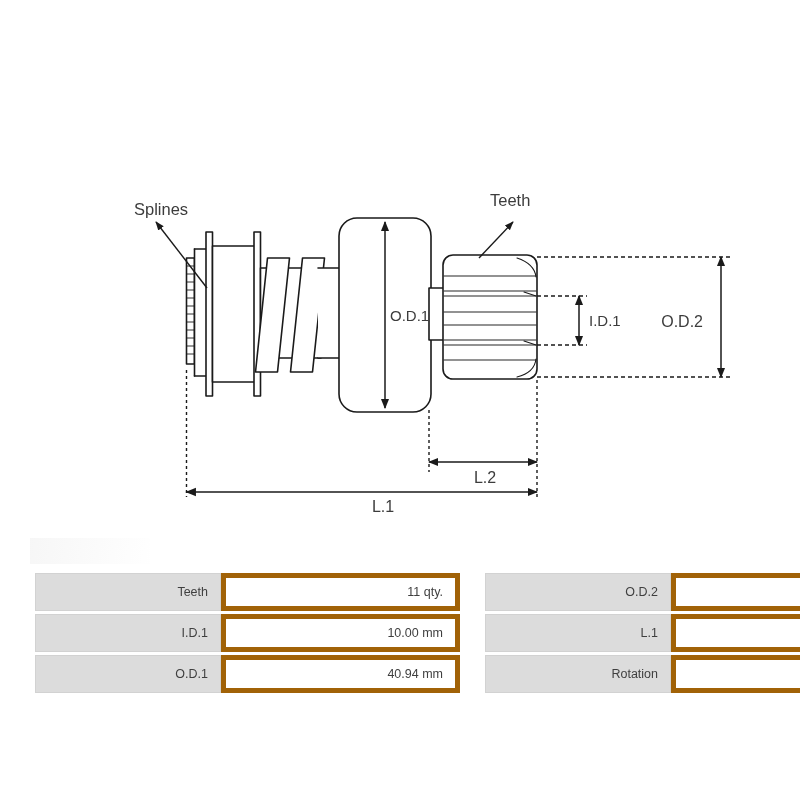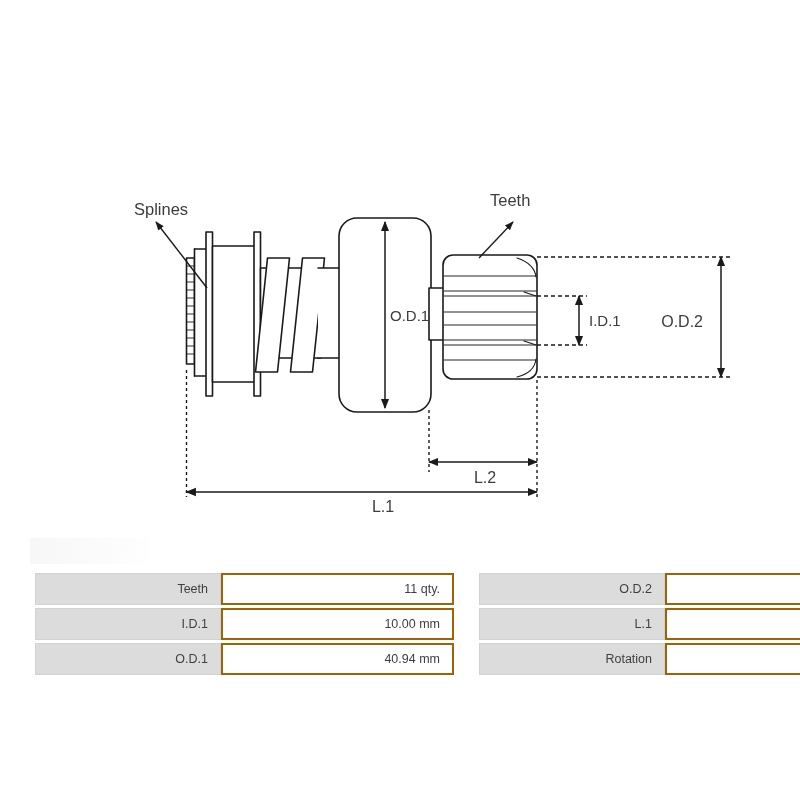--- a/index.html
+++ b/index.html
@@ -59,21 +59,21 @@
     overflow: hidden;
     text-overflow: ellipsis;
   }
   td.lbl {
     background: #dcdcdc;
     border: 1px solid #d2d2d2;
     width: 160px;
   }
   td.val {
     background: #ffffff;
-    border: 2px solid #a16207;
+    border: 5px solid #a16207;
     width: 205px;
   }
   td.gap {
     width: 1px;
     padding: 0;
     background: transparent;
     border: none;
   }
 
   

